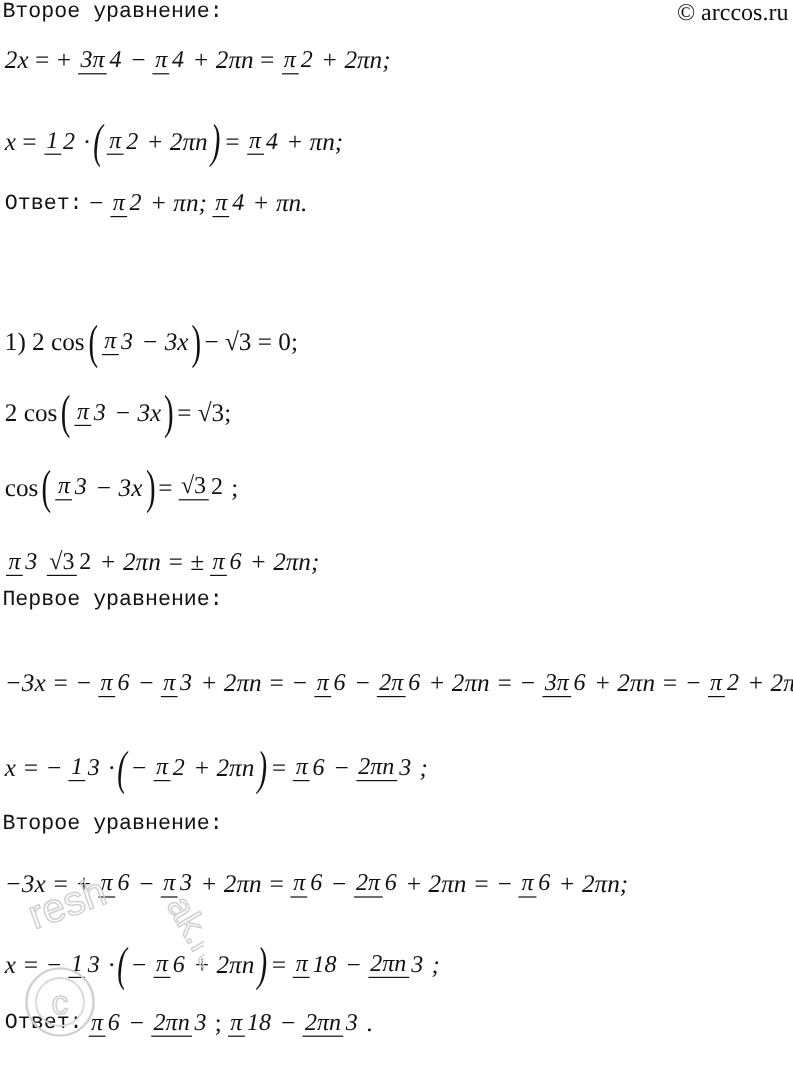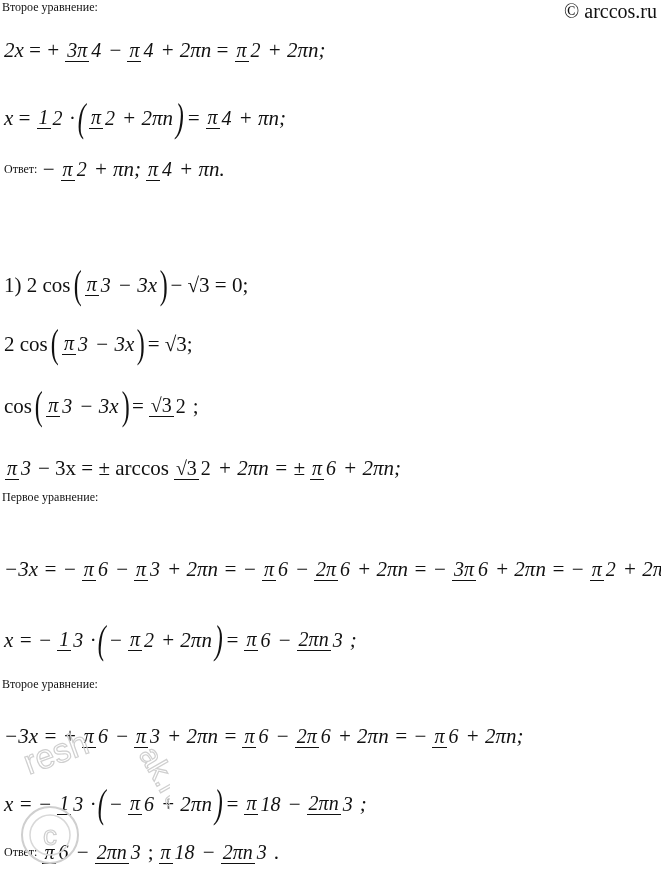--- a/index.html
+++ b/index.html
@@ -1,19 +1,19 @@
 <!DOCTYPE html>
 <html><head>
 <meta charset="utf-8">
 <style>
   html, body { margin:0; padding:0; background:#ffffff; }
   body { width:661px; height:888px; position:relative; overflow:hidden;
          font-family:"Liberation Serif", serif; color:#111; }
   .line { position:absolute; left:2px; display:flex; align-items:center; white-space:nowrap; font-size:21px; }
-  .label { font-family:Liberation Serif, serif; font-size:12px; }
+  .label { font-family:Liberation Mono, monospace; font-size:18px; }
   .wm { position:absolute; right:4px; top:0; font-size:20px; font-family:"Liberation Serif", serif; }
   .tok { padding:0 2px; }
   .it { font-style:italic;align-items:center; }
   .frac { display:inline-flex; flex-direction:row; align-items:center; margin:0 3px; vertical-align:middle; font-size:20px; line-height:1.05; }
   .frac .num { padding:0 2px; border-bottom:1.3px solid #111; }
   .frac .den { padding:0 2px; }
   .paren { font-size:40px; line-height:1; font-weight:200; transform:scaleX(0.6); display:inline-block; margin:0 -2px; }
   .diag-wm { position:absolute; left:10px; top:705px; width:160px; height:180px; pointer-events:none; }
 </style>
 </head>
@@ -122,21 +122,20 @@
       <span class="den">2</span>
     </span>
   <span class="tok">;</span>
 </div>
 
 <div class="line" style="top:456px;">
   <span class="frac it">
       <span class="num">π</span>
       <span class="den">3</span>
     </span>
-  <span class="tok">− 3x = ± arccos</span>
   <span class="frac">
       <span class="num">√3</span>
       <span class="den">2</span>
     </span>
   <span class="tok it">+ 2πn = ±</span>
   <span class="frac it">
       <span class="num">π</span>
       <span class="den">6</span>
     </span>
   <span class="tok it">+ 2πn;</span>

